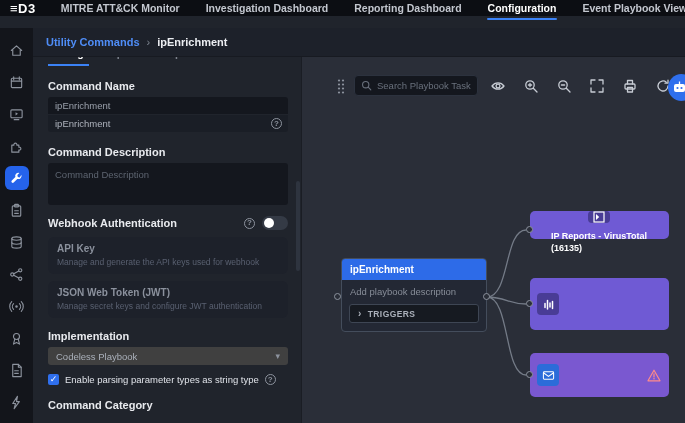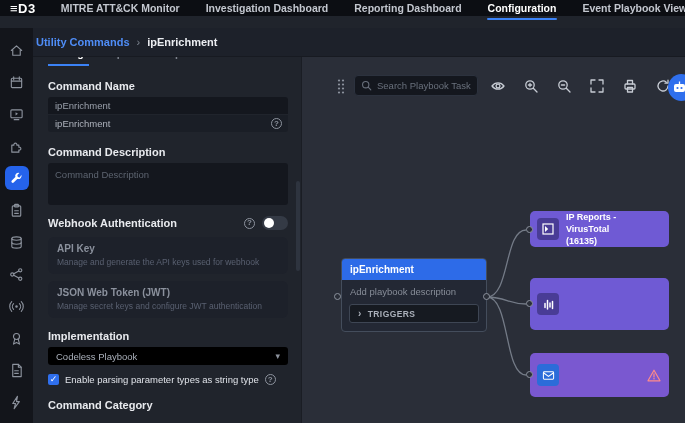--- a/index.html
+++ b/index.html
@@ -16,21 +16,21 @@
   
   .sidebar { position:absolute; top:28px; left:0; width:33px; bottom:0; background:#13151b; display:flex; flex-direction:column; align-items:center; padding-top:6px; z-index:5; }
   .side-item { width:33px; height:32px; display:flex; align-items:center; justify-content:center; }
   .side-item svg { width:15px; height:15px; stroke:#8d939e; fill:none; stroke-width:1.2; stroke-linecap:round; stroke-linejoin:round; }
   .side-item .fillbit { fill:#8d939e; stroke:none; }
   .side-item.active .wrap { width:24px; height:24px; background:#2563eb; border-radius:6px; display:flex; align-items:center; justify-content:center; }
   .side-item.active svg { stroke:#fff; }
   .side-item.active .fillbit { fill:#fff; }
 
   
-  .breadcrumb { position:absolute; left:33px; top:28px; right:0; height:29px; background:#1d212a; border-bottom:1px solid #171a21; display:flex; align-items:center; padding-left:3px; gap:7px; font-size:11px; z-index:4; }
+  .breadcrumb { position:absolute; left:33px; top:28px; right:0; height:29px; background:#1d212a; border-bottom:1px solid #171a21; display:flex; align-items:center; padding-left:13px; gap:7px; font-size:11px; z-index:4; }
   .bc-parent { color:#4f8df7; font-weight:bold; }
   .bc-sep { color:#7e8591; }
   .bc-current { color:#eceef2; font-weight:bold; }
 
   
   .panel { position:absolute; left:33px; top:41px; width:268px; bottom:0; background:#20242c; padding:0 13px 0 15px; overflow:hidden; z-index:3; }
   .ptabs { display:flex; gap:18px; margin-top:6px; }
   .ptab { font-size:10.5px; color:#7d828c; font-weight:600; padding-bottom:5px; }
   .ptab.active { color:#fff; border-bottom:2px solid #3b82f6; }
   .flabel { font-size:11px; font-weight:bold; color:#e8eaee; margin-top:14px; }
@@ -41,21 +41,21 @@
   textarea.tarea::placeholder { color:#5d6470; }
   .help { width:11px; height:11px; min-width:11px; border:1px solid #8d939e; border-radius:50%; color:#8d939e; font-size:8px; font-weight:bold; display:inline-flex; align-items:center; justify-content:center; line-height:1; }
   .row { display:flex; align-items:center; gap:7px; }
   .row.webhook { margin-top:11px; }
   .spacer { flex:1; }
   .toggle { width:26px; height:14px; background:#343a45; border-radius:7px; position:relative; }
   .toggle .knob { position:absolute; left:2px; top:2px; width:10px; height:10px; background:#fff; border-radius:50%; }
   .wbox { margin-top:7px; background:#1d212a; border-radius:6px; padding:6px 9px 7px; }
   .wtitle { font-size:10px; color:#8b919d; font-weight:600; }
   .wsub { font-size:8.5px; color:#596070; margin-top:3px; }
-  .selectbox { margin-top:5px; height:18px; background:#000000; border-radius:3px; display:flex; align-items:center; justify-content:space-between; padding:0 8px; font-size:9.5px; color:#aab0ba; }
+  .selectbox { margin-top:5px; height:18px; background:#404040; border-radius:3px; display:flex; align-items:center; justify-content:space-between; padding:0 8px; font-size:9.5px; color:#aab0ba; }
   .caret { color:#8d939e; font-size:9px; }
   .cbrow { display:flex; align-items:center; gap:6px; margin-top:9px; }
   .checkbox { width:11px; height:11px; min-width:11px; background:#2f6fed; border-radius:2px; color:#fff; font-size:9px; display:flex; align-items:center; justify-content:center; line-height:1; }
   .cblabel { font-size:9.5px; color:#dfe2e8; }
   .panel-scroll { position:absolute; right:1px; top:140px; width:4px; height:90px; background:#2e343f; border-radius:2px; }
 
   
   .canvas { position:absolute; left:301px; top:57px; right:0; bottom:0; background:#2a2e38; border-left:1px solid #1a1d24; overflow:hidden; z-index:2; }
   .ctoolbar { position:absolute; left:34px; top:18px; display:flex; align-items:center; z-index:3; }
   .drag-dots { margin-right:8px; display:flex; }
@@ -70,21 +70,21 @@
   .wires { position:absolute; inset:0; z-index:0; }
   .wires path { stroke:#747b87; stroke-width:1.3; fill:none; }
 
   .root-node { position:absolute; left:39px; top:201px; width:146px; background:#232834; border:1px solid #444d5c; border-radius:4px; z-index:1; }
   .root-header { height:21px; background:#2d6be8; border-radius:3px 3px 0 0; display:flex; align-items:center; padding:0 8px; font-size:10px; font-weight:bold; color:#fff; }
   .root-desc { padding:6px 8px 2px; font-size:9.5px; color:#878d98; }
   .root-triggers { margin:5px 7px 8px; height:19px; background:#161a21; border:1px solid #3e4654; border-radius:3px; display:flex; align-items:center; gap:6px; padding:0 8px; font-size:8.5px; font-weight:600; letter-spacing:.4px; color:#aab0ba; }
   .trig-chev { font-size:10px; color:#aab0ba; }
 
   .task { position:absolute; left:228px; width:139px; background:#6f5ad4; border-radius:5px; display:flex; align-items:center; gap:7px; padding:0 8px 0 7px; z-index:1; }
-  .task.n1 { top:154px; height:36px; }
+  .task.n1 { top:154px; height:28px;flex-direction:column; }
   .task.n2 { top:221px; height:52px; }
   .task.n3 { top:296px; height:44px; background:#7a58d0; }
   .ticon { width:22px; height:22px; min-width:22px; border-radius:4px; background:rgba(12,12,50,.38); display:flex; align-items:center; justify-content:center; }
   .ticon.misp { background:#2b6cd9; }
   .tlines { font-size:9px; font-weight:600; color:#fff; line-height:1.35; }
   .tlines span { display:block; }
   .warn { margin-left:auto; display:flex; }
 
   .dot { position:absolute; width:7px; height:7px; border-radius:50%; background:#2a2e38; border:1.5px solid #8d939e; z-index:2; }
 </style>

